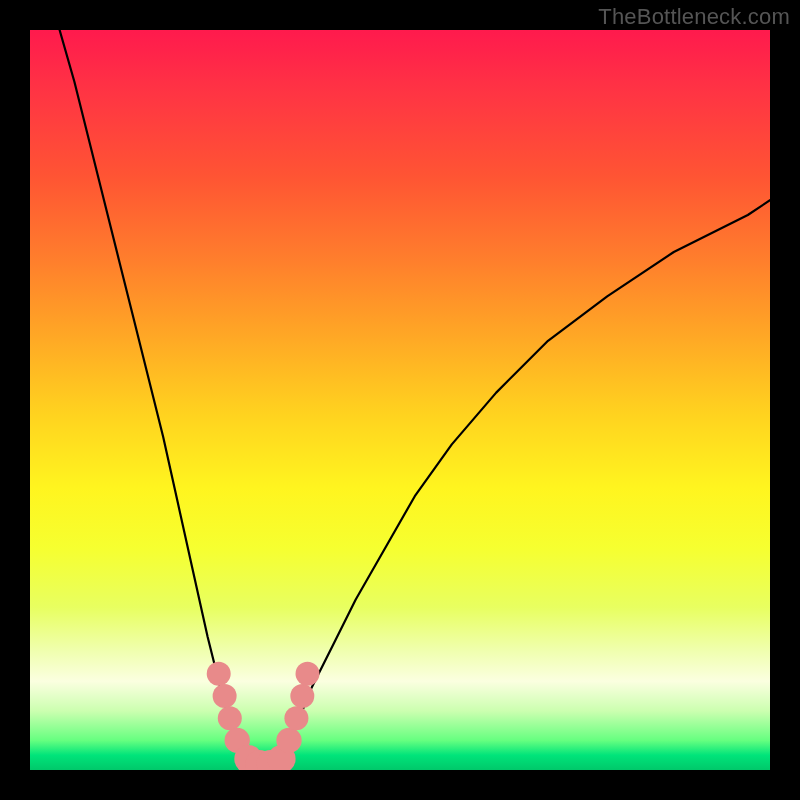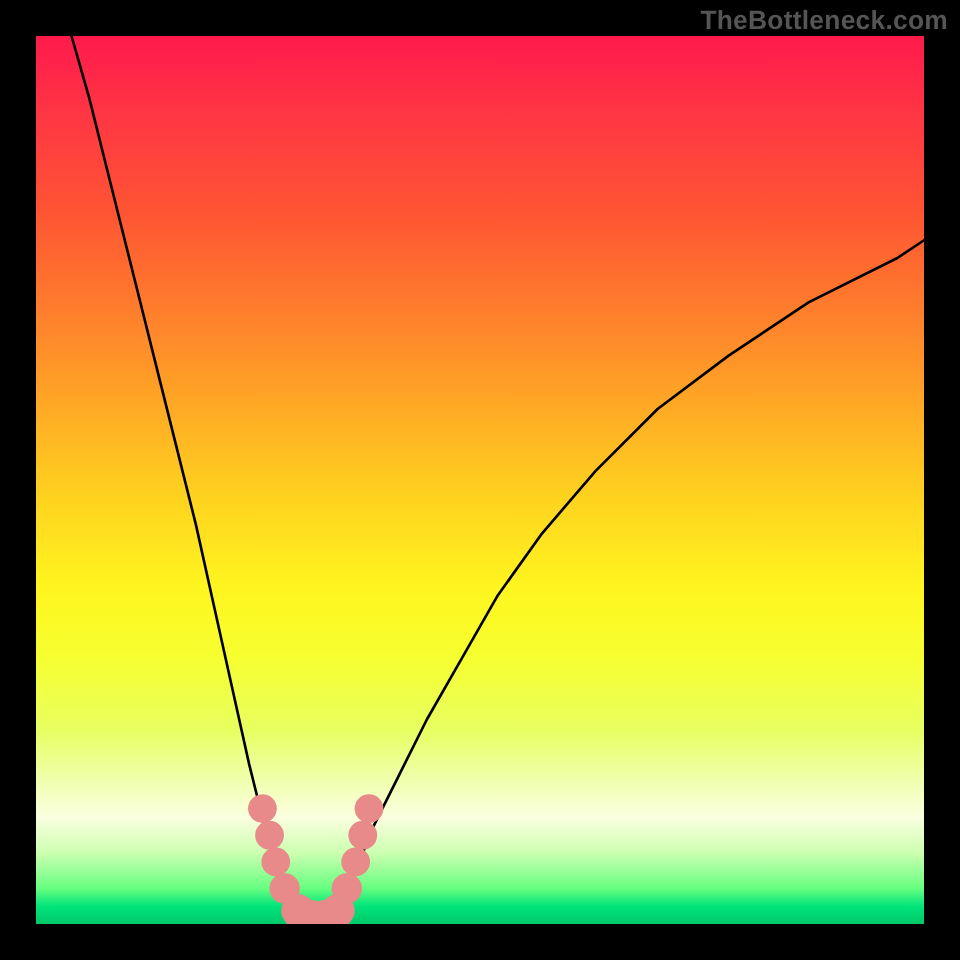--- a/index.html
+++ b/index.html
@@ -49,21 +49,21 @@
     top: 0;
     width: 740px;
     height: 740px;
     display: block;
   }
   .watermark {
     position: absolute;
     top: 4px;
     right: 10px;
     font-size: 22px;
-    font-weight: 700;
+    font-weight: 400;
     color: #555;
     letter-spacing: 0.2px;
     user-select: none;
   }
 </style>
 </head>
 <body>
 
 <div class="stage">
   <div class="watermark">TheBottleneck.com</div>

